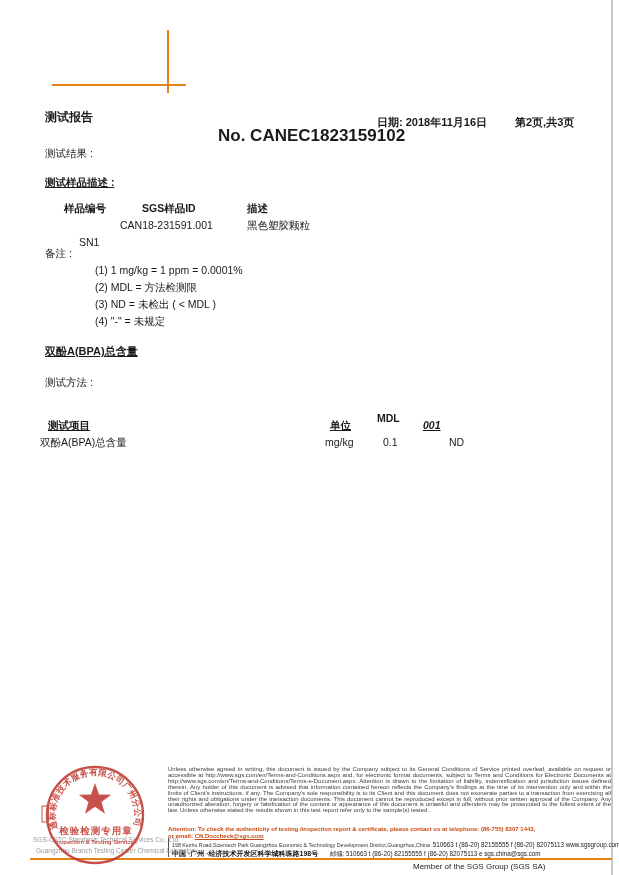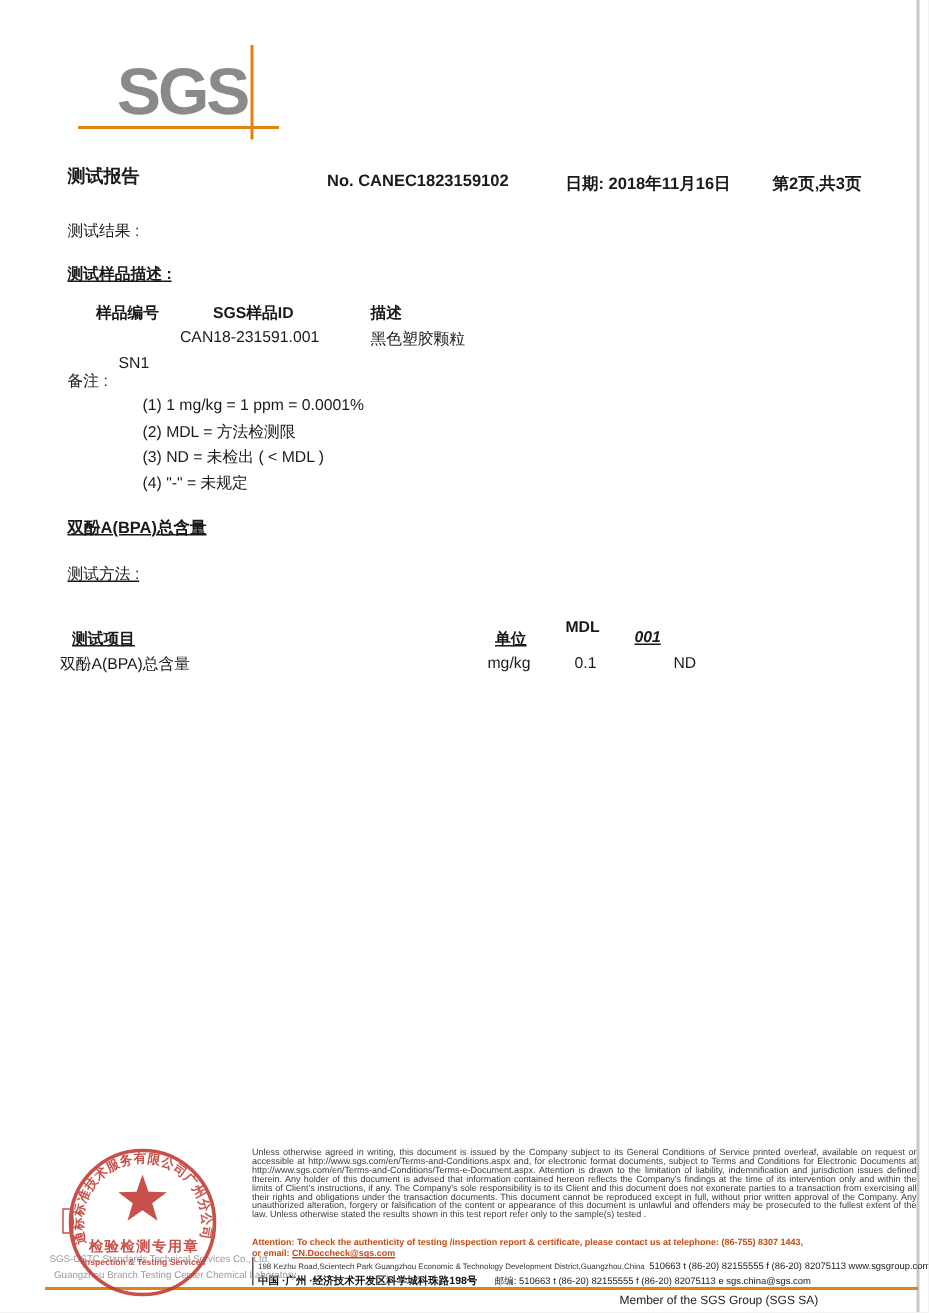--- a/index.html
+++ b/index.html
@@ -18,40 +18,40 @@
   .abs{position:absolute;white-space:nowrap;}
   
   .page-edge{left:611px;top:0;width:2px;height:875px;background:#c9c9c9;}
   
   .logo-text{left:78px;top:40px;font-size:44px;font-weight:bold;letter-spacing:-2px;
     color:var(--logo-gray);line-height:1;}
   .logo-vline{left:167px;top:30px;width:2px;height:63px;background:var(--accent-orange);}
   .logo-hline{left:52px;top:84px;width:134px;height:2px;background:var(--accent-orange);}
   
   .report-title{left:45px;top:109px;font-size:12px;font-weight:bold;}
-  .report-no{left:218px;top:115px;font-size:11px;font-weight:bold;}
+  .report-no{left:218px;top:126px;font-size:17px;font-weight:bold;}
   .report-date{left:377px;top:115px;font-size:11px;font-weight:bold;}
   .report-page{left:515px;top:115px;font-size:11px;font-weight:bold;}
   
   .body-t{font-size:10.5px;}
   .results-label{left:45px;top:147px;}
   .sample-desc-label{left:45px;top:176px;font-weight:bold;text-decoration:underline;}
   .st-h0{left:64px;top:202px;font-weight:bold;}
   .st-h1{left:142px;top:202px;font-weight:bold;}
   .st-h2{left:247px;top:202px;font-weight:bold;}
   .st-c0{left:79px;top:236px;}
   .st-c1{left:120px;top:219px;}
   .st-c2{left:247px;top:219px;}
   .notes-label{left:45px;top:247px;}
   .note-0{left:95px;top:264px;}
   .note-1{left:95px;top:281px;}
   .note-2{left:95px;top:298px;}
   .note-3{left:95px;top:315px;}
   .analyte-title{left:45px;top:344px;font-size:11px;font-weight:bold;text-decoration:underline;}
-  .method-label{left:45px;top:376px;text-decoration:underline;}
+  .method-label{left:45px;top:376px;}
   .method-text{left:95px;top:375px;width:484px;white-space:normal;line-height:18.5px;text-align:justify;}
   .rt-h0{left:48px;top:419px;font-weight:bold;text-decoration:underline;}
   .rt-h1{left:330px;top:419px;font-weight:bold;text-decoration:underline;}
   .rt-h2{left:377px;top:412px;font-weight:bold;}
   .rt-h3{left:423px;top:419px;font-weight:bold;font-style:italic;text-decoration:underline;}
   .rt-c0{left:40px;top:436px;}
   .rt-c1{left:325px;top:436px;text-align:center;}
   .rt-c2{left:383px;top:436px;}
   .rt-c3{left:449px;top:436px;}
   
@@ -72,21 +72,20 @@
   .member-text{left:413px;top:862px;font-size:8px;font-weight:normal;color:#222;}
   .stamp-text{fill:var(--stamp-red);font-family:"Liberation Sans","DejaVu Sans",sans-serif;font-weight:bold;}
 </style>
 </head>
 <body>
 
 <div id="page">
 
   <div class="abs page-edge"></div>
 
-  <div class="abs logo-text">SGS</div>
   <div class="abs logo-vline"></div>
   <div class="abs logo-hline"></div>
 
   <div class="abs report-title">测试报告</div>
   <div class="abs report-no">No. CANEC1823159102</div>
   <div class="abs report-date">日期: 2018年11月16日</div>
   <div class="abs report-page">第2页,共3页</div>
 
   <div class="abs body-t results-label">测试结果 :</div>
   <div class="abs body-t sample-desc-label">测试样品描述 :</div>

